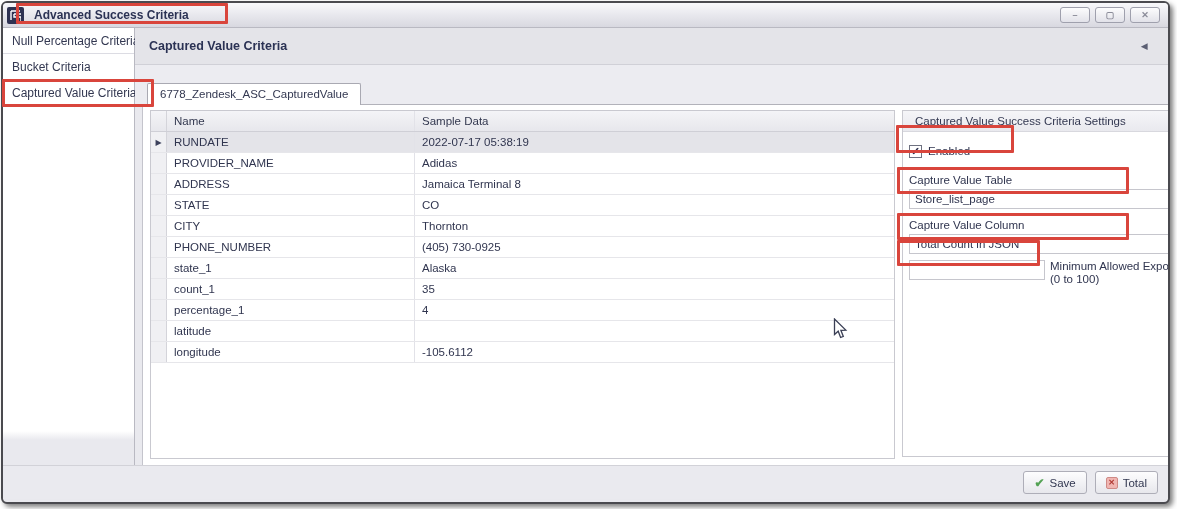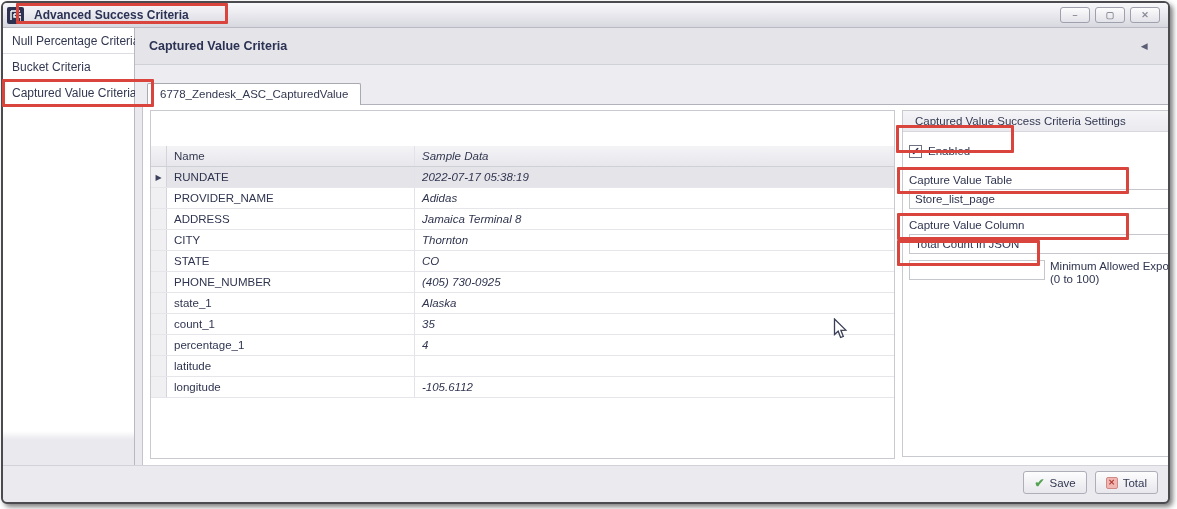--- a/index.html
+++ b/index.html
@@ -24,25 +24,25 @@
   .main-header .htitle{ font-size:12.5px; font-weight:bold; color:#2b3254; flex:1; }
   .hicons{ display:flex; align-items:center; gap:20px; padding-right:6px; }
   .tri-left{ color:#5b5f73; font-size:9px; }
   .tabstrip{ height:39px; background:#ececf1; position:relative; padding-left:12px; display:flex; align-items:flex-end; }
   .tab{ background:#fff; border:1px solid #a9a9b2; border-bottom:none; border-radius:2px 2px 0 0; font-size:11.5px; color:#333851; padding:4px 12px 5px 12px; margin-bottom:-1px; z-index:2; }
   .content{ flex:1; background:#fff; border-top:1px solid #b2b2ba; margin-left:7px; border-left:1px solid #c4c4cc; display:flex; padding:5px 1px 6px 7px; }
 
   
   .grid{ width:745px; border:1px solid #c9c9d0; background:#fff; font-size:11.5px; color:#30354f; align-self:stretch; }
   .grow{ display:flex; height:21px; line-height:20px; border-bottom:1px solid #e6e6ea; background:#fff; }
-  .grow.header{ background:linear-gradient(#f4f4f7,#e7e7ec); border-bottom:1px solid #cfcfd6; color:#33384f;margin-top:35px; }
+  .grow.header{ background:linear-gradient(#f4f4f7,#e7e7ec); border-bottom:1px solid #cfcfd6; color:#33384f; }
   .g-ind{ width:16px; background:#f0f0f3; border-right:1px solid #d4d4da; text-align:center; font-size:8px; color:#3c415c; line-height:21px; }
   .grow.header .g-ind{ background:linear-gradient(#f4f4f7,#e7e7ec); }
   .g-name{ width:248px; padding-left:7px; border-right:1px solid #e2e2e8; overflow:hidden; white-space:nowrap; }
-  .g-sample{ flex:1; padding-left:7px; overflow:hidden; white-space:nowrap;font-style:italic; }
+  .g-sample{ flex:1; padding-left:7px; overflow:hidden; white-space:nowrap; }
   .grow.selected{ background:#e4e4e9; }
 
   
   .settings{ flex:1; margin-left:7px; border:1px solid #c9c9d0; background:#fff; align-self:stretch; margin-bottom:2px; overflow:hidden; }
   .settings-caption{ height:21px; line-height:20px; background:linear-gradient(#f5f5f8,#e9e9ee); border-bottom:1px solid #d8d8de; font-size:11.5px; color:#333851; padding-left:12px; white-space:nowrap; overflow:hidden; }
   .settings-body{ padding:10px 2px 0 6px; font-size:11.5px; color:#30354f; }
   .checkrow{ display:flex; align-items:center; gap:6px; height:18px; margin-bottom:14px; }
   .checkbox{ width:13px; height:13px; border:1px solid #6e7180; background:#fff; display:flex; align-items:center; justify-content:center; font-size:11px; font-weight:bold; color:#2e3252; line-height:1; }
   .fld-label{ margin:10px 0 3px 0; white-space:nowrap; }
   .txt{ height:20px; border:1px solid #c6c6cd; background:#fff; font-family:"Liberation Sans",sans-serif; font-size:11.5px; color:#30354f; padding:0 5px; width:100%; }
@@ -131,27 +131,27 @@
                 <div class="g-name">PROVIDER_NAME</div>
                 <div class="g-sample">Adidas</div>
               </div>
               <div class="grow">
                 <div class="g-ind"></div>
                 <div class="g-name">ADDRESS</div>
                 <div class="g-sample">Jamaica Terminal 8</div>
               </div>
               <div class="grow">
                 <div class="g-ind"></div>
+                <div class="g-name">STATE</div>
+                <div class="g-sample">CO</div>
+              </div>
+              <div class="grow">
+                <div class="g-ind"></div>
                 <div class="g-name">CITY</div>
                 <div class="g-sample">Thornton</div>
-              </div>
-              <div class="grow">
-                <div class="g-ind"></div>
-                <div class="g-name">STATE</div>
-                <div class="g-sample">CO</div>
               </div>
               <div class="grow">
                 <div class="g-ind"></div>
                 <div class="g-name">PHONE_NUMBER</div>
                 <div class="g-sample">(405) 730-0925</div>
               </div>
               <div class="grow">
                 <div class="g-ind"></div>
                 <div class="g-name">state_1</div>
                 <div class="g-sample">Alaska</div>

